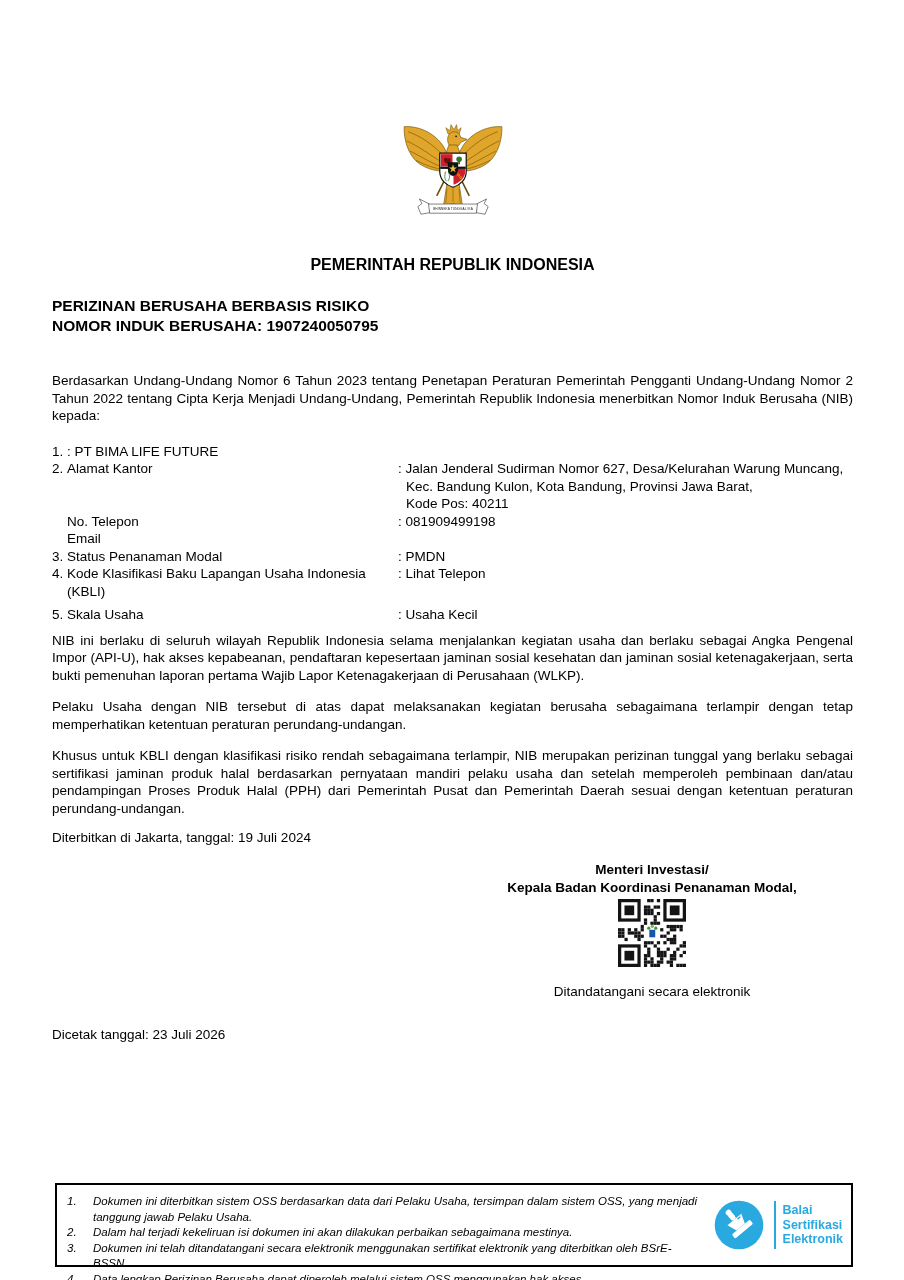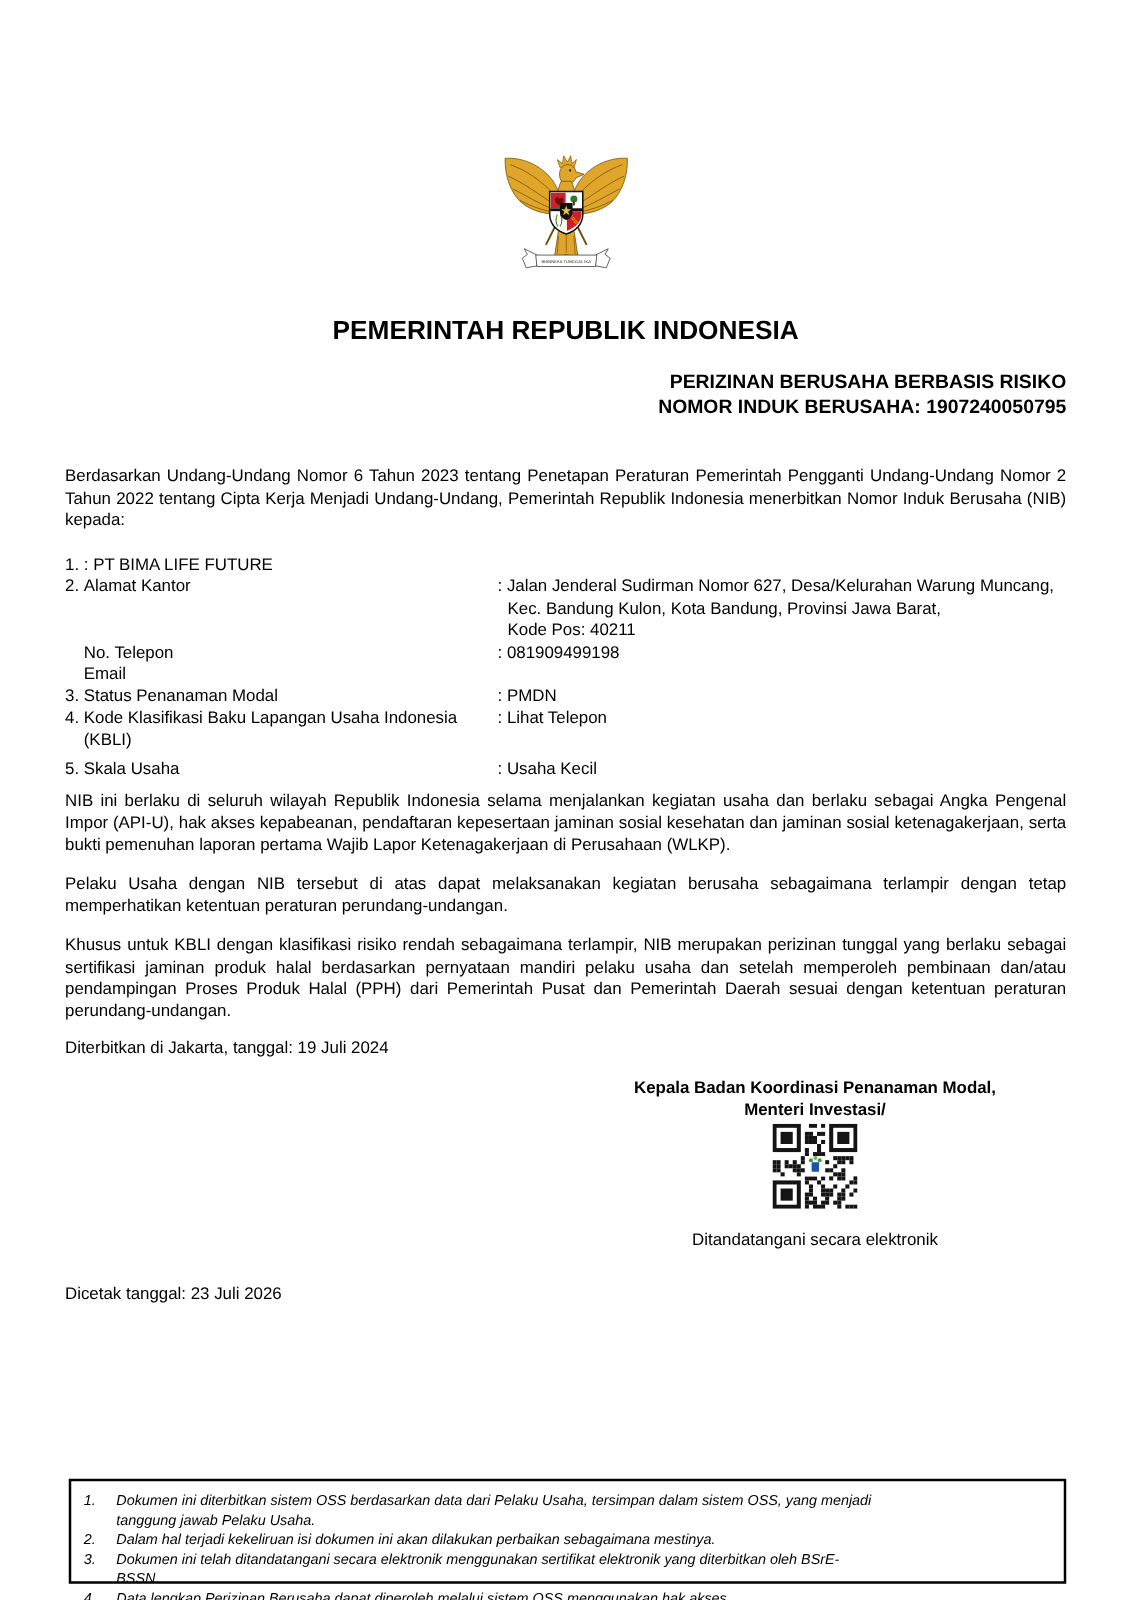--- a/index.html
+++ b/index.html
@@ -5,22 +5,22 @@
   * { box-sizing: border-box; }
   html, body { margin: 0; padding: 0; background: #ffffff; }
   .page {
     position: relative; width: 904px; height: 1280px; margin: 0 auto;
     background: #fff; color: #000;
     font-family: "Liberation Sans", sans-serif;
     font-size: 13.5px; line-height: 17.5px; overflow: hidden;
   }
   .content { position: absolute; left: 52px; top: 0; width: 801px; }
   .emblem { display: block; margin: 116px auto 0 auto; width: 112px; height: 114px; }
-  .t-gov { margin-top: 26px; text-align: center; font-weight: bold; font-size: 21px; line-height: 18px; }
-  .t-main { margin-top: 22px; text-align: right; font-weight: bold; font-size: 15.5px; line-height: 20px; }
+  .t-gov { margin-top: 26px; text-align: center; font-weight: bold; font-size: 16px; line-height: 18px; }
+  .t-main { margin-top: 22px; text-align: left; font-weight: bold; font-size: 15.5px; line-height: 20px; }
   .para { margin-top: 14px; text-align: justify; }
   .intro { margin-top: 36px; }
   .fields { margin-top: 18px; }
   .frow { display: grid; grid-template-columns: 15px 331px 1fr; }
   .frow.gap-top { margin-top: 6px; }
   .fvalue .cont { padding-left: 8px; }
   .issued { margin-top: 12px; }
   .sig-block { margin-top: 14px; margin-left: 420px; width: 360px; text-align: center; }
   .sig-title { font-weight: bold; line-height: 18px; }
   .qr-wrap { margin: 2px auto 0 auto; width: 68px; height: 68px; }
@@ -170,22 +170,22 @@
       </div>
     </div>
 
     <div class="para" style="margin-top:8px;">NIB ini berlaku di seluruh wilayah Republik Indonesia selama menjalankan kegiatan usaha dan berlaku sebagai Angka Pengenal Impor (API-U), hak akses kepabeanan, pendaftaran kepesertaan jaminan sosial kesehatan dan jaminan sosial ketenagakerjaan, serta bukti pemenuhan laporan pertama Wajib Lapor Ketenagakerjaan di Perusahaan (WLKP).</div>
     <div class="para">Pelaku Usaha dengan NIB tersebut di atas dapat melaksanakan kegiatan berusaha sebagaimana terlampir dengan tetap memperhatikan ketentuan peraturan perundang-undangan.</div>
     <div class="para">Khusus untuk KBLI dengan klasifikasi risiko rendah sebagaimana terlampir, NIB merupakan perizinan tunggal yang berlaku sebagai sertifikasi jaminan produk halal berdasarkan pernyataan mandiri pelaku usaha dan setelah memperoleh pembinaan dan/atau pendampingan Proses Produk Halal (PPH) dari Pemerintah Pusat dan Pemerintah Daerah sesuai dengan ketentuan peraturan perundang-undangan.</div>
 
     <div class="issued">Diterbitkan di Jakarta, tanggal: 19 Juli 2024</div>
 
     <div class="sig-block">
+      <div class="sig-title">Menteri Investasi/</div>
       <div class="sig-title">Kepala Badan Koordinasi Penanaman Modal,</div>
-      <div class="sig-title">Menteri Investasi/</div>
       <div class="qr-wrap">
         <svg id="qr" viewBox="0 0 63 63">
             <rect x="0" y="0" width="21" height="21" fill="#141414"></rect>
             <rect x="3" y="3" width="15" height="15" fill="#fff"></rect>
             <rect x="6" y="6" width="9" height="9" fill="#141414"></rect>
             <rect x="42" y="0" width="21" height="21" fill="#141414"></rect>
             <rect x="45" y="3" width="15" height="15" fill="#fff"></rect>
             <rect x="48" y="6" width="9" height="9" fill="#141414"></rect>
             <rect x="0" y="42" width="21" height="21" fill="#141414"></rect>
             <rect x="3" y="45" width="15" height="15" fill="#fff"></rect>
@@ -324,14 +324,32 @@
       <div class="fnote">
         <div>3.</div>
         <div>Dokumen ini telah ditandatangani secara elektronik menggunakan sertifikat elektronik yang diterbitkan oleh BSrE-BSSN.</div>
       </div>
       <div class="fnote">
         <div>4.</div>
         <div>Data lengkap Perizinan Berusaha dapat diperoleh melalui sistem OSS menggunakan hak akses.</div>
       </div>
     </div>
 
+    <div class="bse-logo">
+      <svg class="bse-circle" viewBox="0 0 60 60">
+        <circle cx="30" cy="30" r="27" fill="#29A9E0"></circle>
+        <g transform="rotate(-40 30 30)" fill="#ffffff">
+          <circle cx="30" cy="12" r="3.2"></circle>
+          <rect x="27" y="13" width="6" height="9" rx="2"></rect>
+          <path d="M20,22 L40,22 L36,33 L24,33 Z"></path>
+          <rect x="17" y="33" width="26" height="6" rx="1.5"></rect>
+        </g>
+        <path d="M33 20 h6 M33 24 h4" stroke="#29A9E0" stroke-width="1.6" transform="rotate(-40 30 30)"></path>
+      </svg>
+      <div class="bse-divider"></div>
+      <div class="bse-text">
+        <div>Balai</div>
+        <div>Sertifikasi</div>
+        <div>Elektronik</div>
+      </div>
+    </div>
   </div>
 </div>
 
 </body></html>

